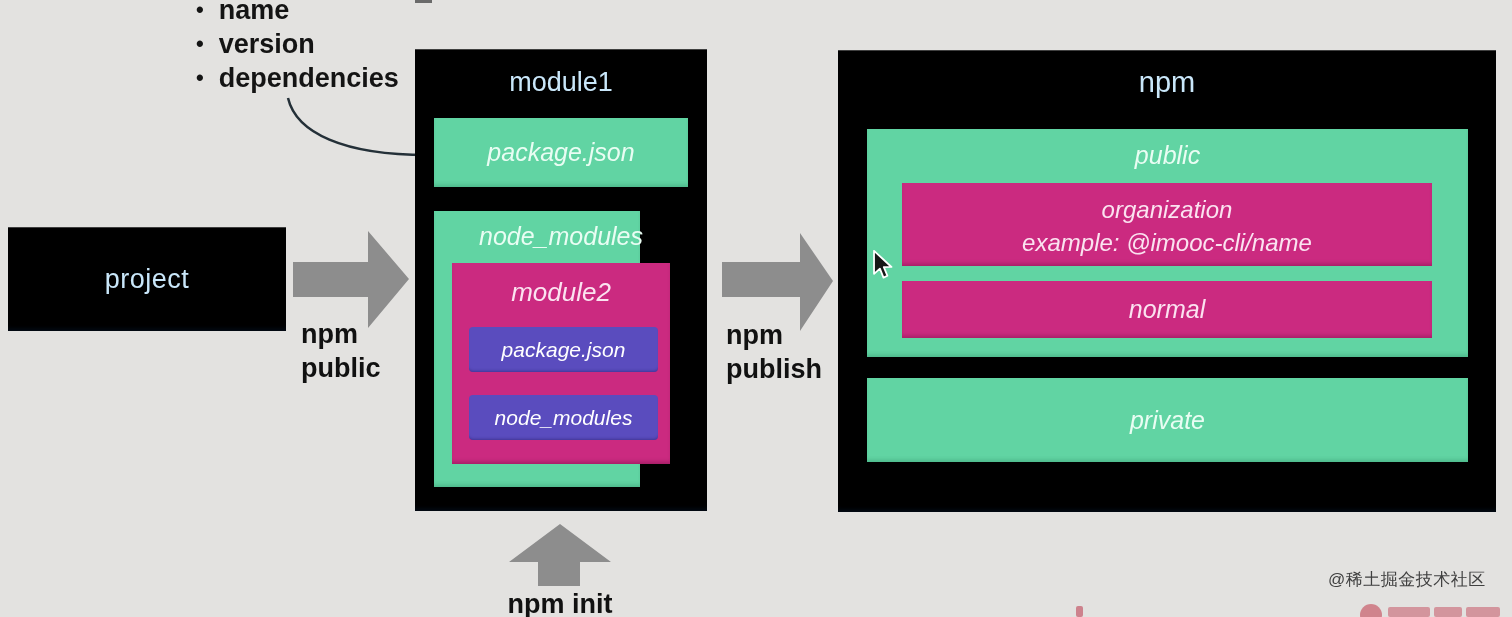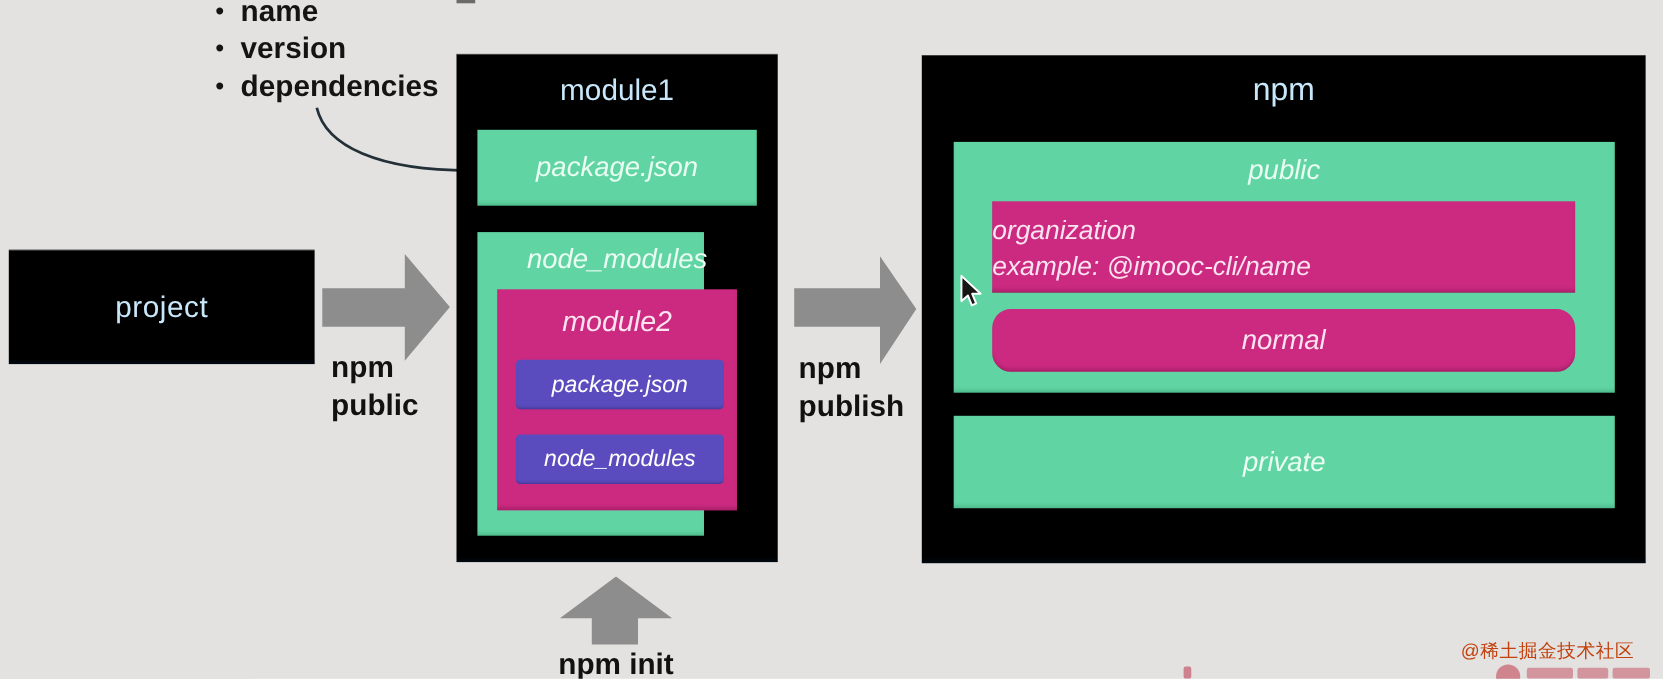--- a/index.html
+++ b/index.html
@@ -36,25 +36,25 @@
   .m1-nm-title{left:0;top:0;width:254px;height:50px;font-size:25px;}
   .module2{left:18px;top:52px;width:218px;height:201px;}
   .m2-title{left:0;top:0;width:218px;height:58px;font-size:26px;}
   .m2-package{left:17px;top:64px;width:189px;height:45px;font-size:21px;color:#fff;}
   .m2-nodemodules{left:17px;top:132px;width:189px;height:45px;font-size:21px;color:#fff;}
 
   .npm-box{left:838px;top:50px;width:658px;height:462px;}
   .npm-title{left:0;top:0;width:658px;height:64px;font-size:29px;}
   .public-box{left:29px;top:79px;width:601px;height:228px;}
   .public-title{left:0;top:0;width:601px;height:52px;font-size:25px;}
-  .org-box{left:35px;top:54px;width:530px;height:83px;font-size:24px;line-height:33px;padding-top:10px;box-sizing:border-box;}
-  .normal-box{left:35px;top:152px;width:530px;height:57px;font-size:25px;border-radius:17px;}
+  .org-box{left:35px;top:54px;width:530px;height:83px;text-align:center;font-size:24px;line-height:33px;padding-top:10px;box-sizing:border-box;}
+  .normal-box{left:35px;top:152px;width:530px;height:57px;font-size:25px;}
   .private-box{left:29px;top:328px;width:601px;height:84px;font-size:25px;}
 
-  .watermark{left:1328px;top:580px;font-size:17px;color:#c2410c;letter-spacing:.5px;}
+  .watermark{left:1328px;top:568px;font-size:17px;color:#404040;letter-spacing:.5px;}
   
   .logo-bar{left:1076px;top:606px;width:7px;height:11px;background:#c9717e;border-radius:2px;opacity:.85;}
   .logo-circle{left:1360px;top:604px;width:22px;height:22px;border-radius:50%;background:#cd737e;opacity:.85;}
   .logo-block1{left:1388px;top:607px;width:42px;height:10px;background:#d08791;border-radius:2px;opacity:.85;}
   .logo-block2{left:1434px;top:607px;width:28px;height:10px;background:#d08791;border-radius:2px;opacity:.85;}
   .logo-block3{left:1466px;top:607px;width:34px;height:10px;background:#d08791;border-radius:2px;opacity:.85;}
   .cursor{left:872px;top:250px;}
 </style>
 </head>
 <body>

